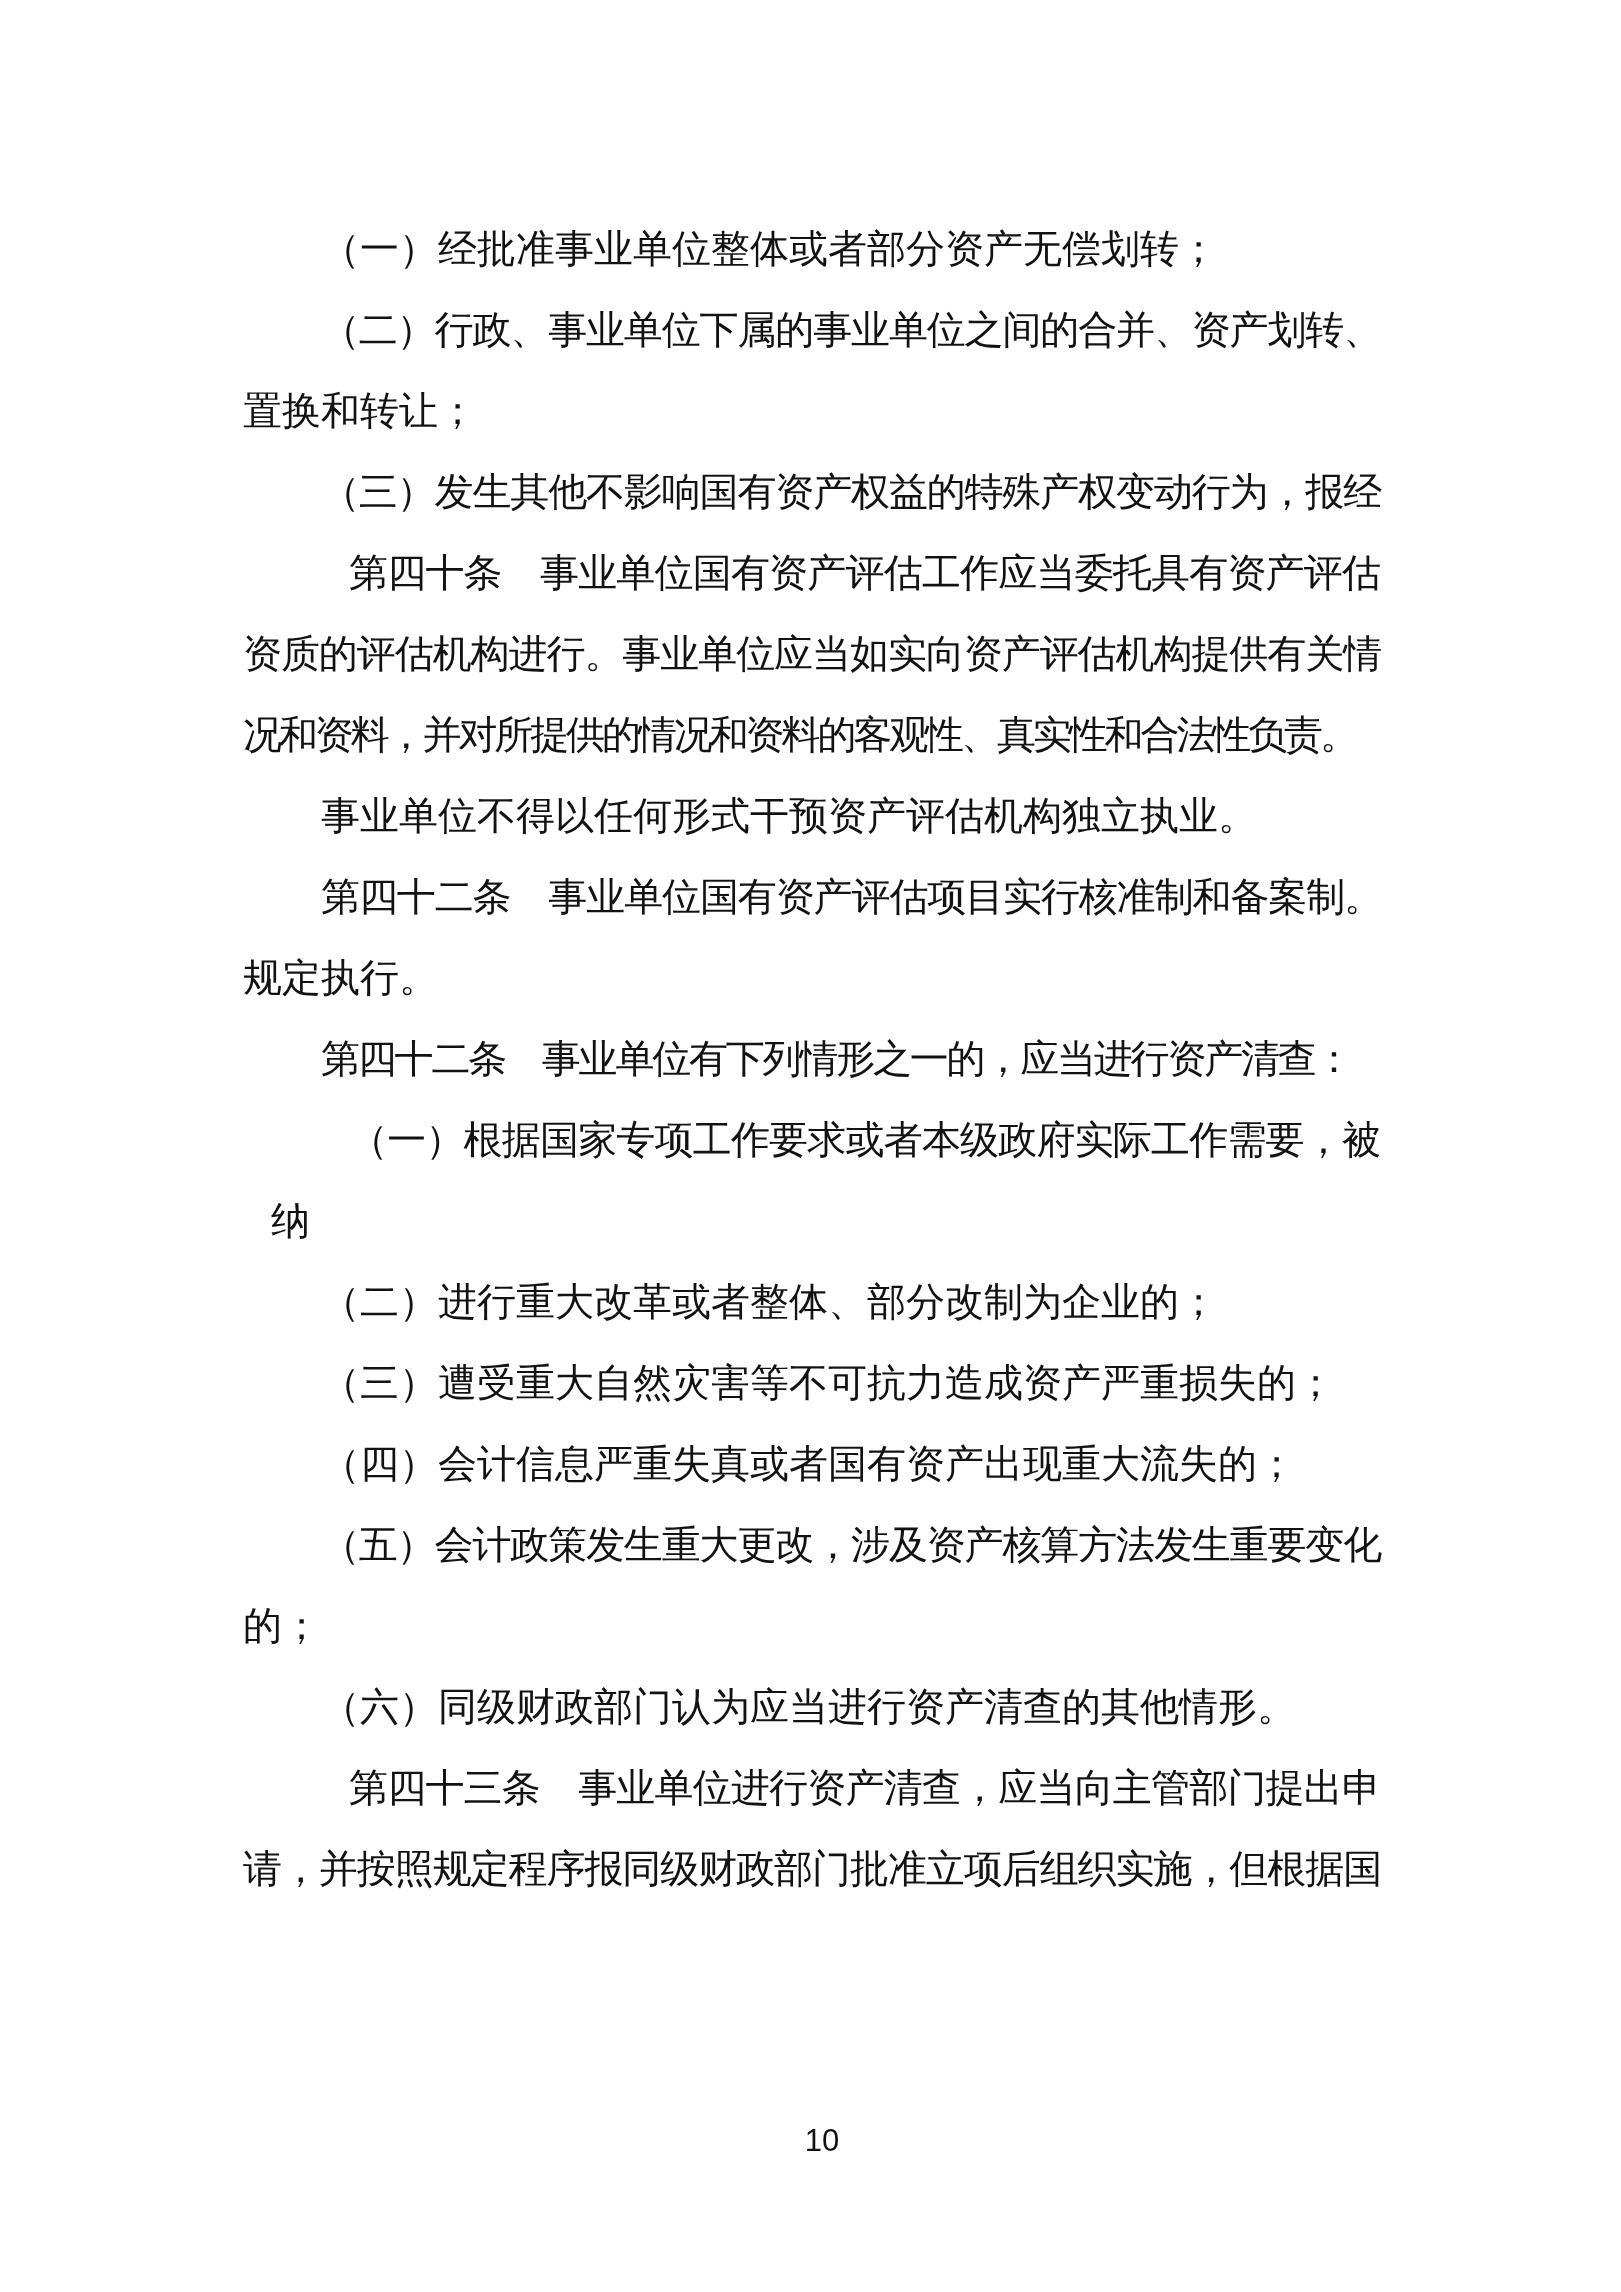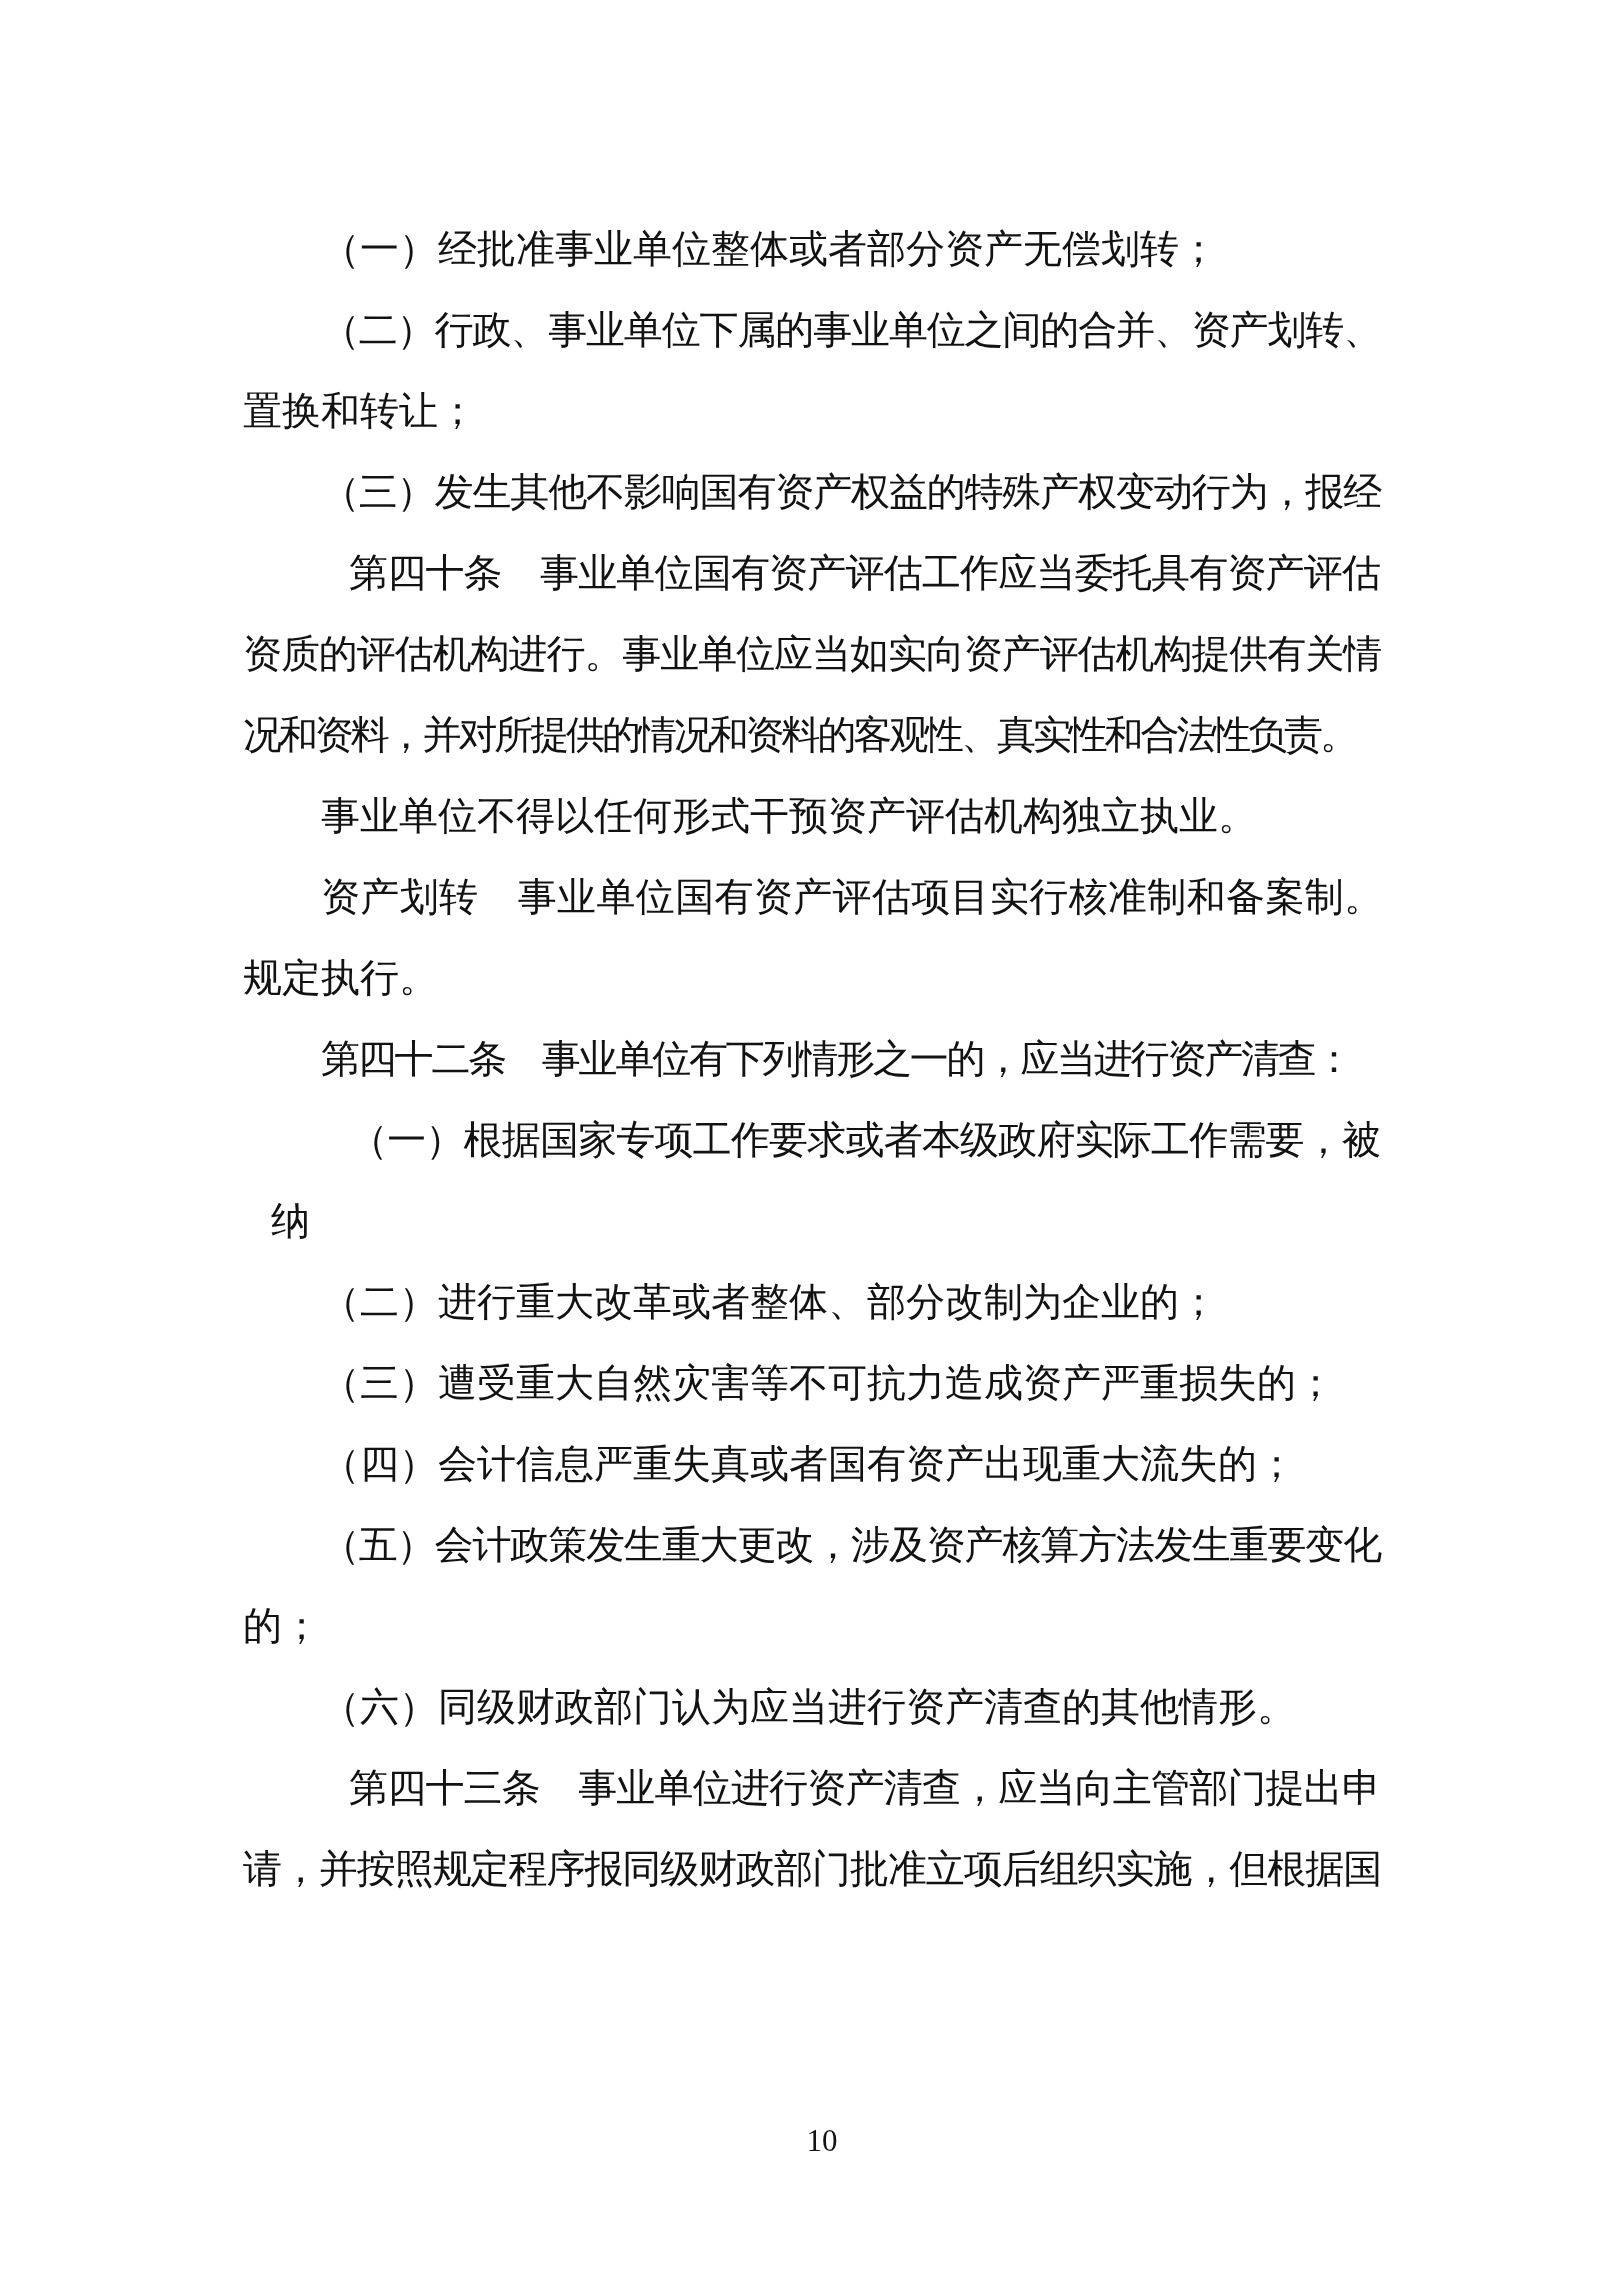--- a/index.html
+++ b/index.html
@@ -2,21 +2,21 @@
 <html><head>
 <meta charset="utf-8">
 <style>
   html, body { margin: 0; padding: 0; background: #ffffff; }
   .page {
     position: relative;
     width: 1612px;
     height: 2293px;
     background: #ffffff;
     color: #121212;
-    font-family: Liberation Serif, serif;
+    font-family: Liberation Sans, sans-serif;
     overflow: hidden;
   }
   .text-block {
     position: absolute;
     left: 243px;
     top: 208px;
     width: 1137px;
   }
   .line {
     margin: 0;
@@ -52,21 +52,21 @@
 <div class="page">
   <main class="text-block" id="body-lines">
       <p class="line indent">（一）经批准事业单位整体或者部分资产无偿划转；</p>
       <p class="line indent fill t2">（二）行政、事业单位下属的事业单位之间的合并、资产划转、</p>
       <p class="line">置换和转让；</p>
       <p class="line indent fill t2">（三）发生其他不影响国有资产权益的特殊产权变动行为，报经</p>
       <p class="line indent fill t1">第四十条　事业单位国有资产评估工作应当委托具有资产评估</p>
       <p class="line fill t2">资质的评估机构进行。事业单位应当如实向资产评估机构提供有关情</p>
       <p class="line t3">况和资料，并对所提供的情况和资料的客观性、真实性和合法性负责。</p>
       <p class="line indent">事业单位不得以任何形式干预资产评估机构独立执业。</p>
-      <p class="line indent fill t3">资产划转　事业单位国有资产评估项目实行核准制和备案制。</p>
+      <p class="line indent fill t3">第四十二条　事业单位国有资产评估项目实行核准制和备案制。</p>
       <p class="line">规定执行。</p>
       <p class="line indent t2">第四十二条　事业单位有下列情形之一的，应当进行资产清查：</p>
       <p class="line indent fill t1">（一）根据国家专项工作要求或者本级政府实际工作需要，被纳</p>
       <p class="line indent">（二）进行重大改革或者整体、部分改制为企业的；</p>
       <p class="line indent">（三）遭受重大自然灾害等不可抗力造成资产严重损失的；</p>
       <p class="line indent">（四）会计信息严重失真或者国有资产出现重大流失的；</p>
       <p class="line indent fill t2">（五）会计政策发生重大更改，涉及资产核算方法发生重要变化</p>
       <p class="line">的；</p>
       <p class="line indent">（六）同级财政部门认为应当进行资产清查的其他情形。</p>
       <p class="line indent fill t1">第四十三条　事业单位进行资产清查，应当向主管部门提出申</p>

